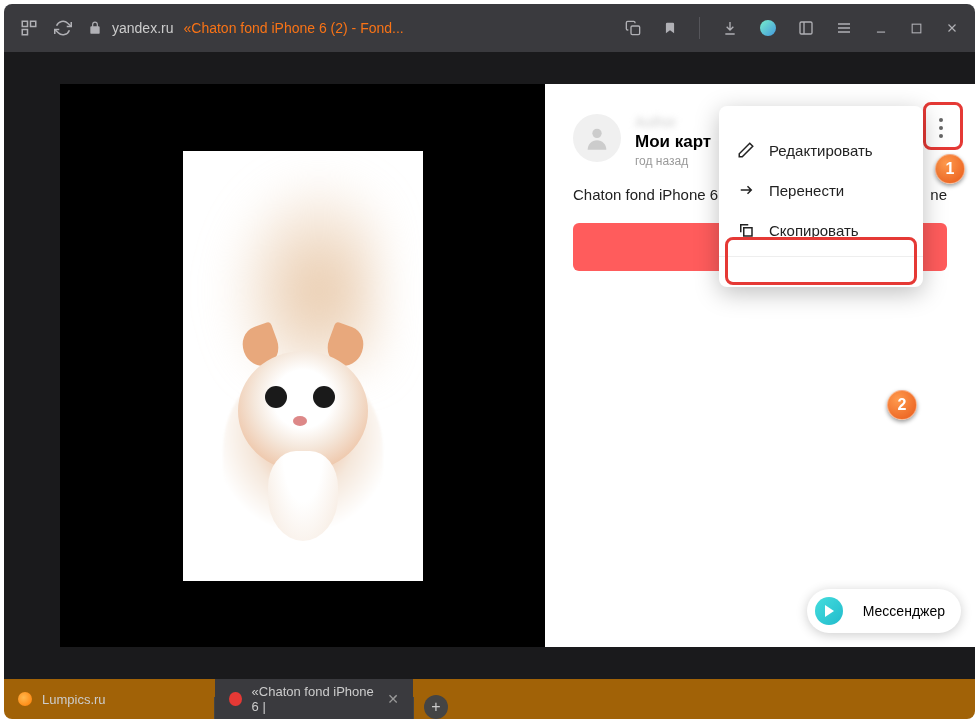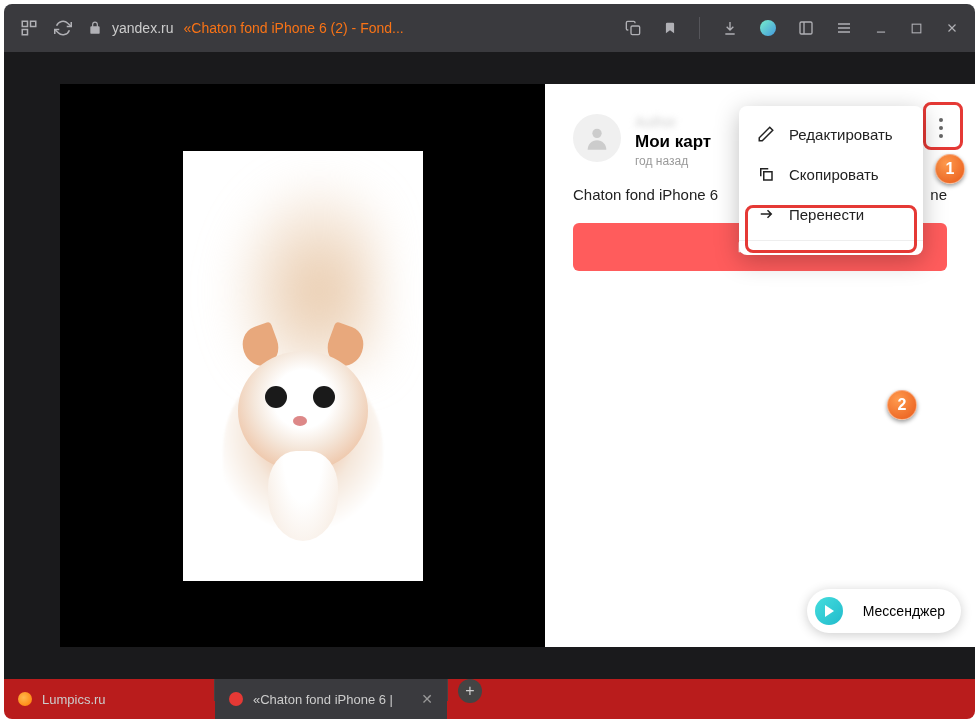--- a/index.html
+++ b/index.html
@@ -31,36 +31,36 @@
 .avatar svg{width:28px;height:28px;fill:#ccc}
 .author-info{flex:1}
 .author-name{color:#ccc;font-size:14px;filter:blur(3px);margin-bottom:2px}
 .collection-title{font-weight:700;font-size:17px;color:#000}
 .timestamp{font-size:12px;color:#999;margin-top:2px}
 .description{font-size:15px;color:#222;margin-bottom:20px}
 .main-btn{width:100%;height:48px;background:#ff5c5c;border:none;border-radius:6px;color:#fff;font-size:16px;display:flex;align-items:center;justify-content:center;gap:8px;cursor:pointer}
 .more-btn{position:absolute;top:28px;right:22px;width:24px;height:32px;display:flex;flex-direction:column;align-items:center;justify-content:center;gap:4px;cursor:pointer}
 .more-btn span{width:4px;height:4px;background:#666;border-radius:50%}
 .more-highlight{position:absolute;top:18px;right:12px;width:40px;height:48px;border:3px solid #e53935;border-radius:8px;pointer-events:none}
-.dropdown{position:absolute;top:22px;right:52px;width:184px;background:#fff;border-radius:8px;box-shadow:0 6px 24px rgba(0,0,0,0.25);padding:8px 0;z-index:10}
+.dropdown{position:absolute;top:22px;right:52px;width:204px;background:#fff;border-radius:8px;box-shadow:0 6px 24px rgba(0,0,0,0.25);padding:24px 0;z-index:10}
 .dd-item{display:flex;align-items:center;gap:14px;padding:11px 18px;font-size:15px;color:#222;cursor:pointer}
 .dd-item.danger{color:#e53935}
 .dd-sep{height:1px;background:#eee;margin:6px 0}
 .dd-icon{width:18px;height:18px;flex-shrink:0}
 .delete-highlight{position:absolute;bottom:2px;left:6px;right:6px;height:48px;border:3px solid #e53935;border-radius:8px;pointer-events:none}
 .step-badge{position:absolute;width:30px;height:30px;border-radius:50%;background:radial-gradient(circle at 35% 30%,#ff9a4d,#e85a1a);color:#fff;font-weight:700;font-size:16px;display:flex;align-items:center;justify-content:center;box-shadow:0 2px 4px rgba(0,0,0,0.4);border:1px solid rgba(255,255,255,0.4)}
 .badge-1{top:70px;right:10px}
 .badge-2{top:306px;right:58px}
 .messenger-btn{position:absolute;bottom:14px;right:14px;background:#fff;border-radius:22px;padding:8px 16px 8px 8px;display:flex;align-items:center;gap:20px;box-shadow:0 2px 12px rgba(0,0,0,0.2);cursor:pointer;font-size:14px}
 .messenger-icon{width:28px;height:28px;border-radius:50%;background:linear-gradient(135deg,#4dd,#2bc);display:flex;align-items:center;justify-content:center}
 .messenger-icon::after{content:"";width:0;height:0;border-left:9px solid #fff;border-top:6px solid transparent;border-bottom:6px solid transparent;margin-left:2px}
-.tab-bar{position:absolute;bottom:4px;left:4px;right:4px;height:40px;background:#b91c1c;display:flex;align-items:flex-start;border-radius:0 0 8px 8px}
+.tab-bar{position:absolute;bottom:4px;left:4px;right:4px;height:40px;background:#a16207;display:flex;align-items:flex-end;border-radius:0 0 8px 8px}
 .tab{height:100%;display:flex;align-items:center;gap:10px;padding:0 14px;color:#ccc;font-size:13px;position:relative;cursor:pointer}
 .tab.inactive{width:210px}
-.tab.active{background:#3a3a3e;width:232px}
+.tab.active{background:#3a3a3e;width:198px}
 .tab-fav{width:14px;height:14px;border-radius:50%}
 .tab-fav.orange{background:radial-gradient(circle at 40% 40%,#ffb84d,#ff7a00)}
 .tab-fav.red{background:#e53935}
 .tab-close{margin-left:auto;color:#999;font-size:14px}
 .tab-sep{width:1px;height:22px;background:#444}
 .new-tab{width:24px;height:24px;border-radius:50%;background:#444;color:#ccc;display:flex;align-items:center;justify-content:center;margin-left:10px;font-size:16px;cursor:pointer}
 </style>
 </head>
 <body>
 
@@ -165,30 +165,30 @@
 
     <div class="dropdown">
       <div class="dd-item">
         <svg class="dd-icon" viewBox="0 0 24 24" fill="none" stroke="#222" stroke-width="2">
             <path d="M17 3l4 4L7 21H3v-4L17 3z"></path>
           </svg>
         <span>Редактировать</span>
       </div>
       <div class="dd-item">
         <svg class="dd-icon" viewBox="0 0 24 24" fill="none" stroke="#222" stroke-width="2">
+            <path d="M5 12h14m-5-5l5 5-5 5"></path>
+          </svg>
+        <span>Перенести</span>
+      </div>
+      <div class="dd-item">
+        <svg class="dd-icon" viewBox="0 0 24 24" fill="none" stroke="#222" stroke-width="2">
             <rect x="9" y="9" width="11" height="11"></rect>
             <path d="M5 15V5h10"></path>
           </svg>
         <span>Скопировать</span>
-      </div>
-      <div class="dd-item">
-        <svg class="dd-icon" viewBox="0 0 24 24" fill="none" stroke="#222" stroke-width="2">
-            <path d="M5 12h14m-5-5l5 5-5 5"></path>
-          </svg>
-        <span>Перенести</span>
       </div>
       <div class="dd-sep"></div>
       <div class="delete-highlight"></div>
     </div>
 
     <div class="step-badge badge-1">1</div>
     <div class="step-badge badge-2">2</div>
 
     <div class="messenger-btn">
       <div class="messenger-icon"></div>

